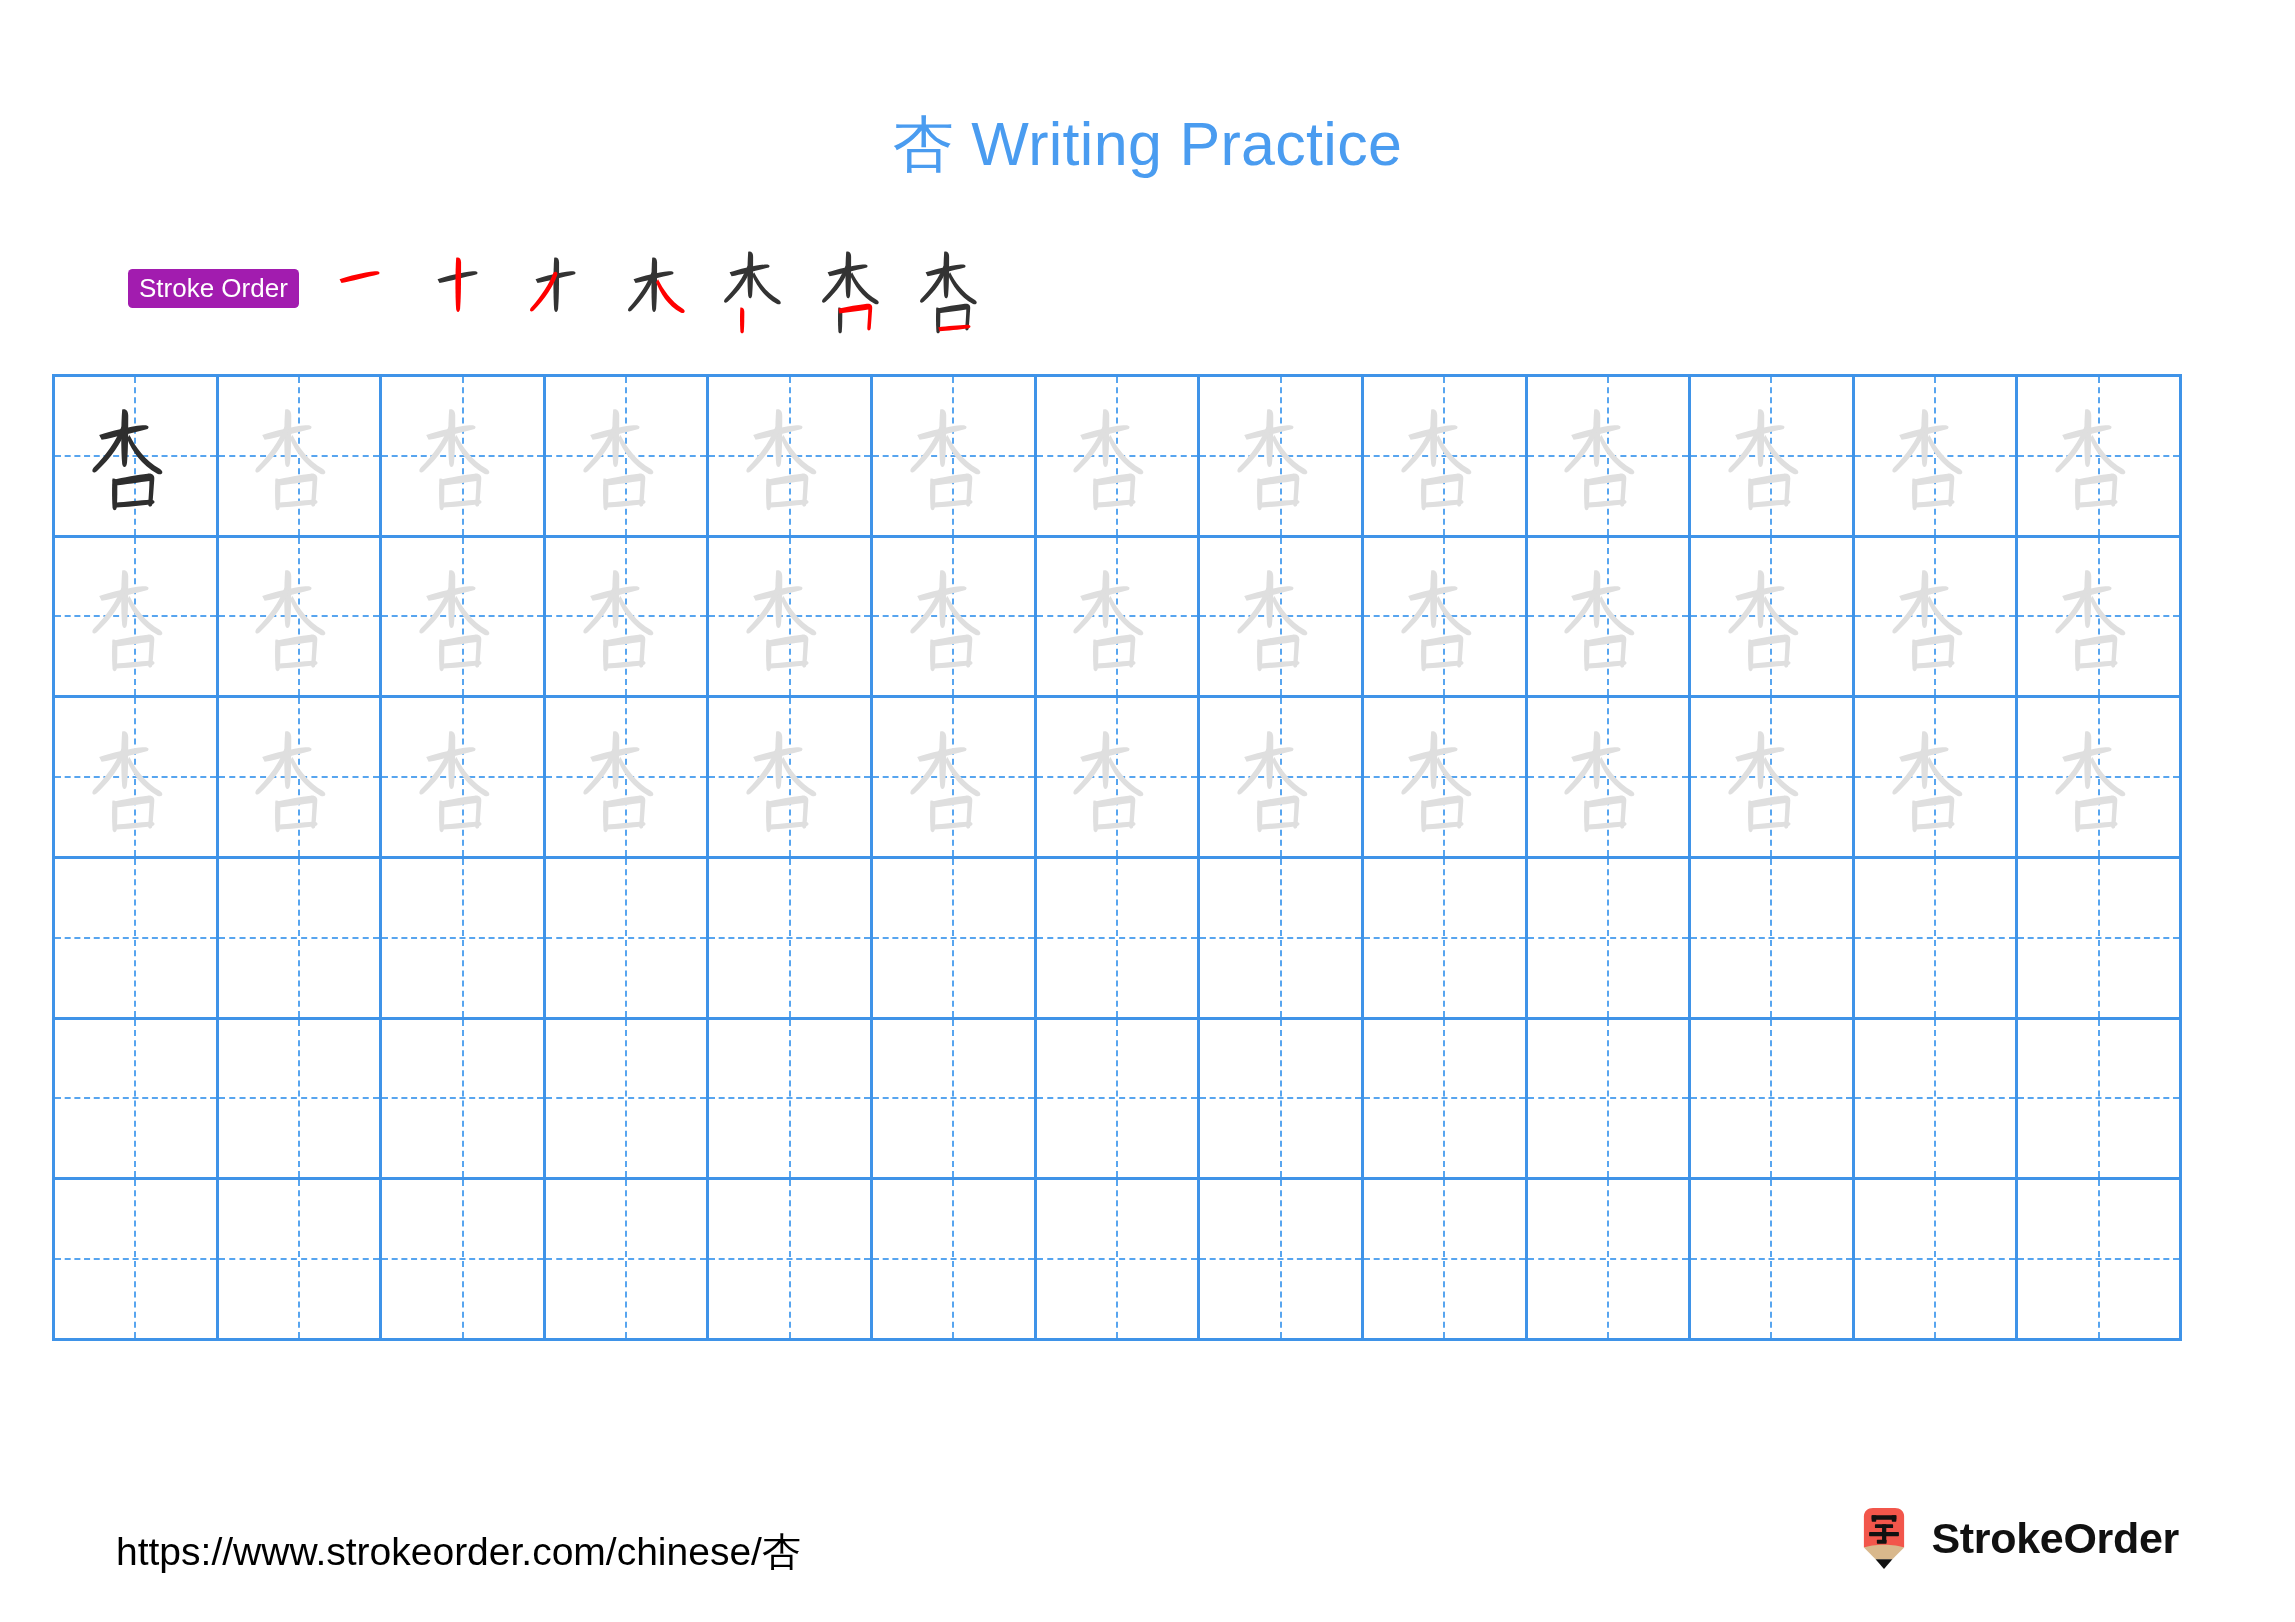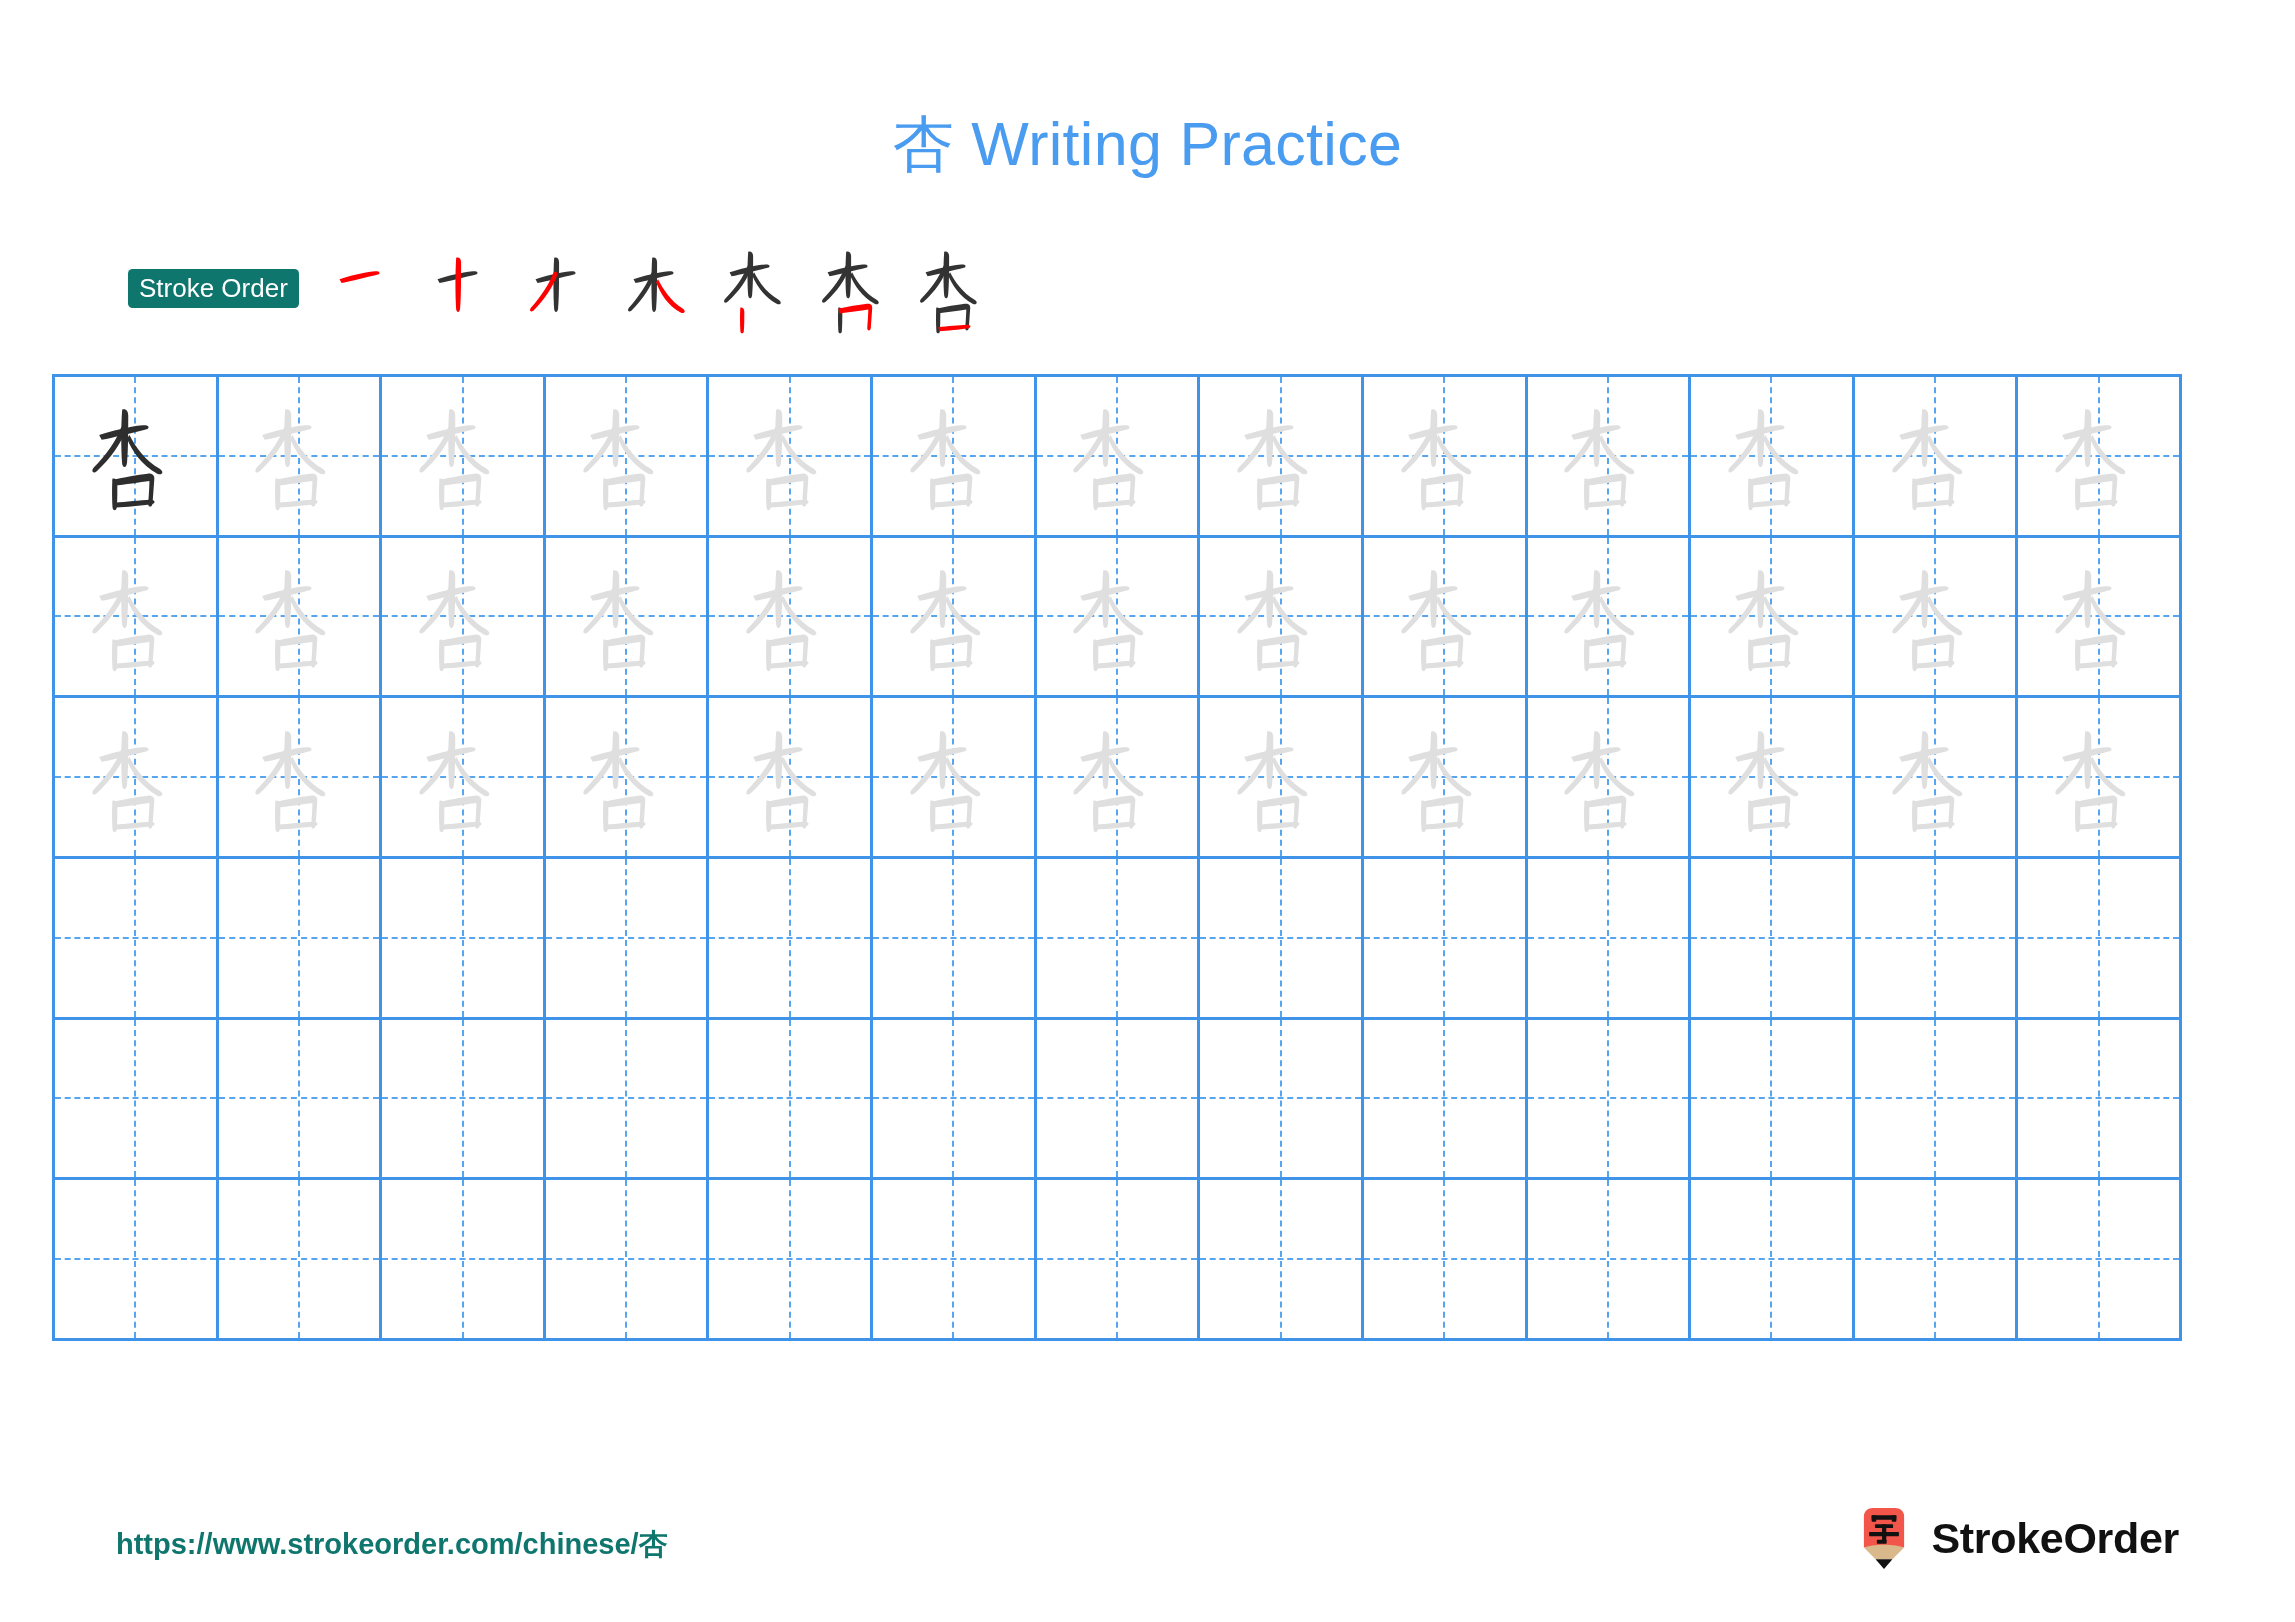--- a/index.html
+++ b/index.html
@@ -36,21 +36,21 @@
   
   #stroke-order-row {
     position: absolute;
     top: 257px;
     left: 128px;
     display: flex;
     align-items: center;
     height: 63px;
   }
   #stroke-order-badge {
-    background: #0f766e;
+    background: #a21caf;
     color: #ffffff;
     font-size: 26px;
     font-weight: 400;
     padding: 5.9px 11px 7.2px 11px;
     border-radius: 4.6px;
     line-height: 1;
     white-space: nowrap;
   }
   #stroke-steps {
     display: flex;
@@ -120,23 +120,23 @@
     width: 121px;
     height: 121px;
     display: block;
   }
 
   
   #footer-url {
     position: absolute;
     left: 116px;
     top: 1525px;
-    font-size: 29px;
-    color: #0f766e;
-    font-weight: 700;
+    font-size: 39px;
+    color: #000000;
+    font-weight: 400;
     white-space: nowrap;
   }
   #footer-brand {
     position: absolute;
     right: 116px;
     top: 1506px;
     display: flex;
     align-items: center;
     height: 65px;
     gap: 12px;

